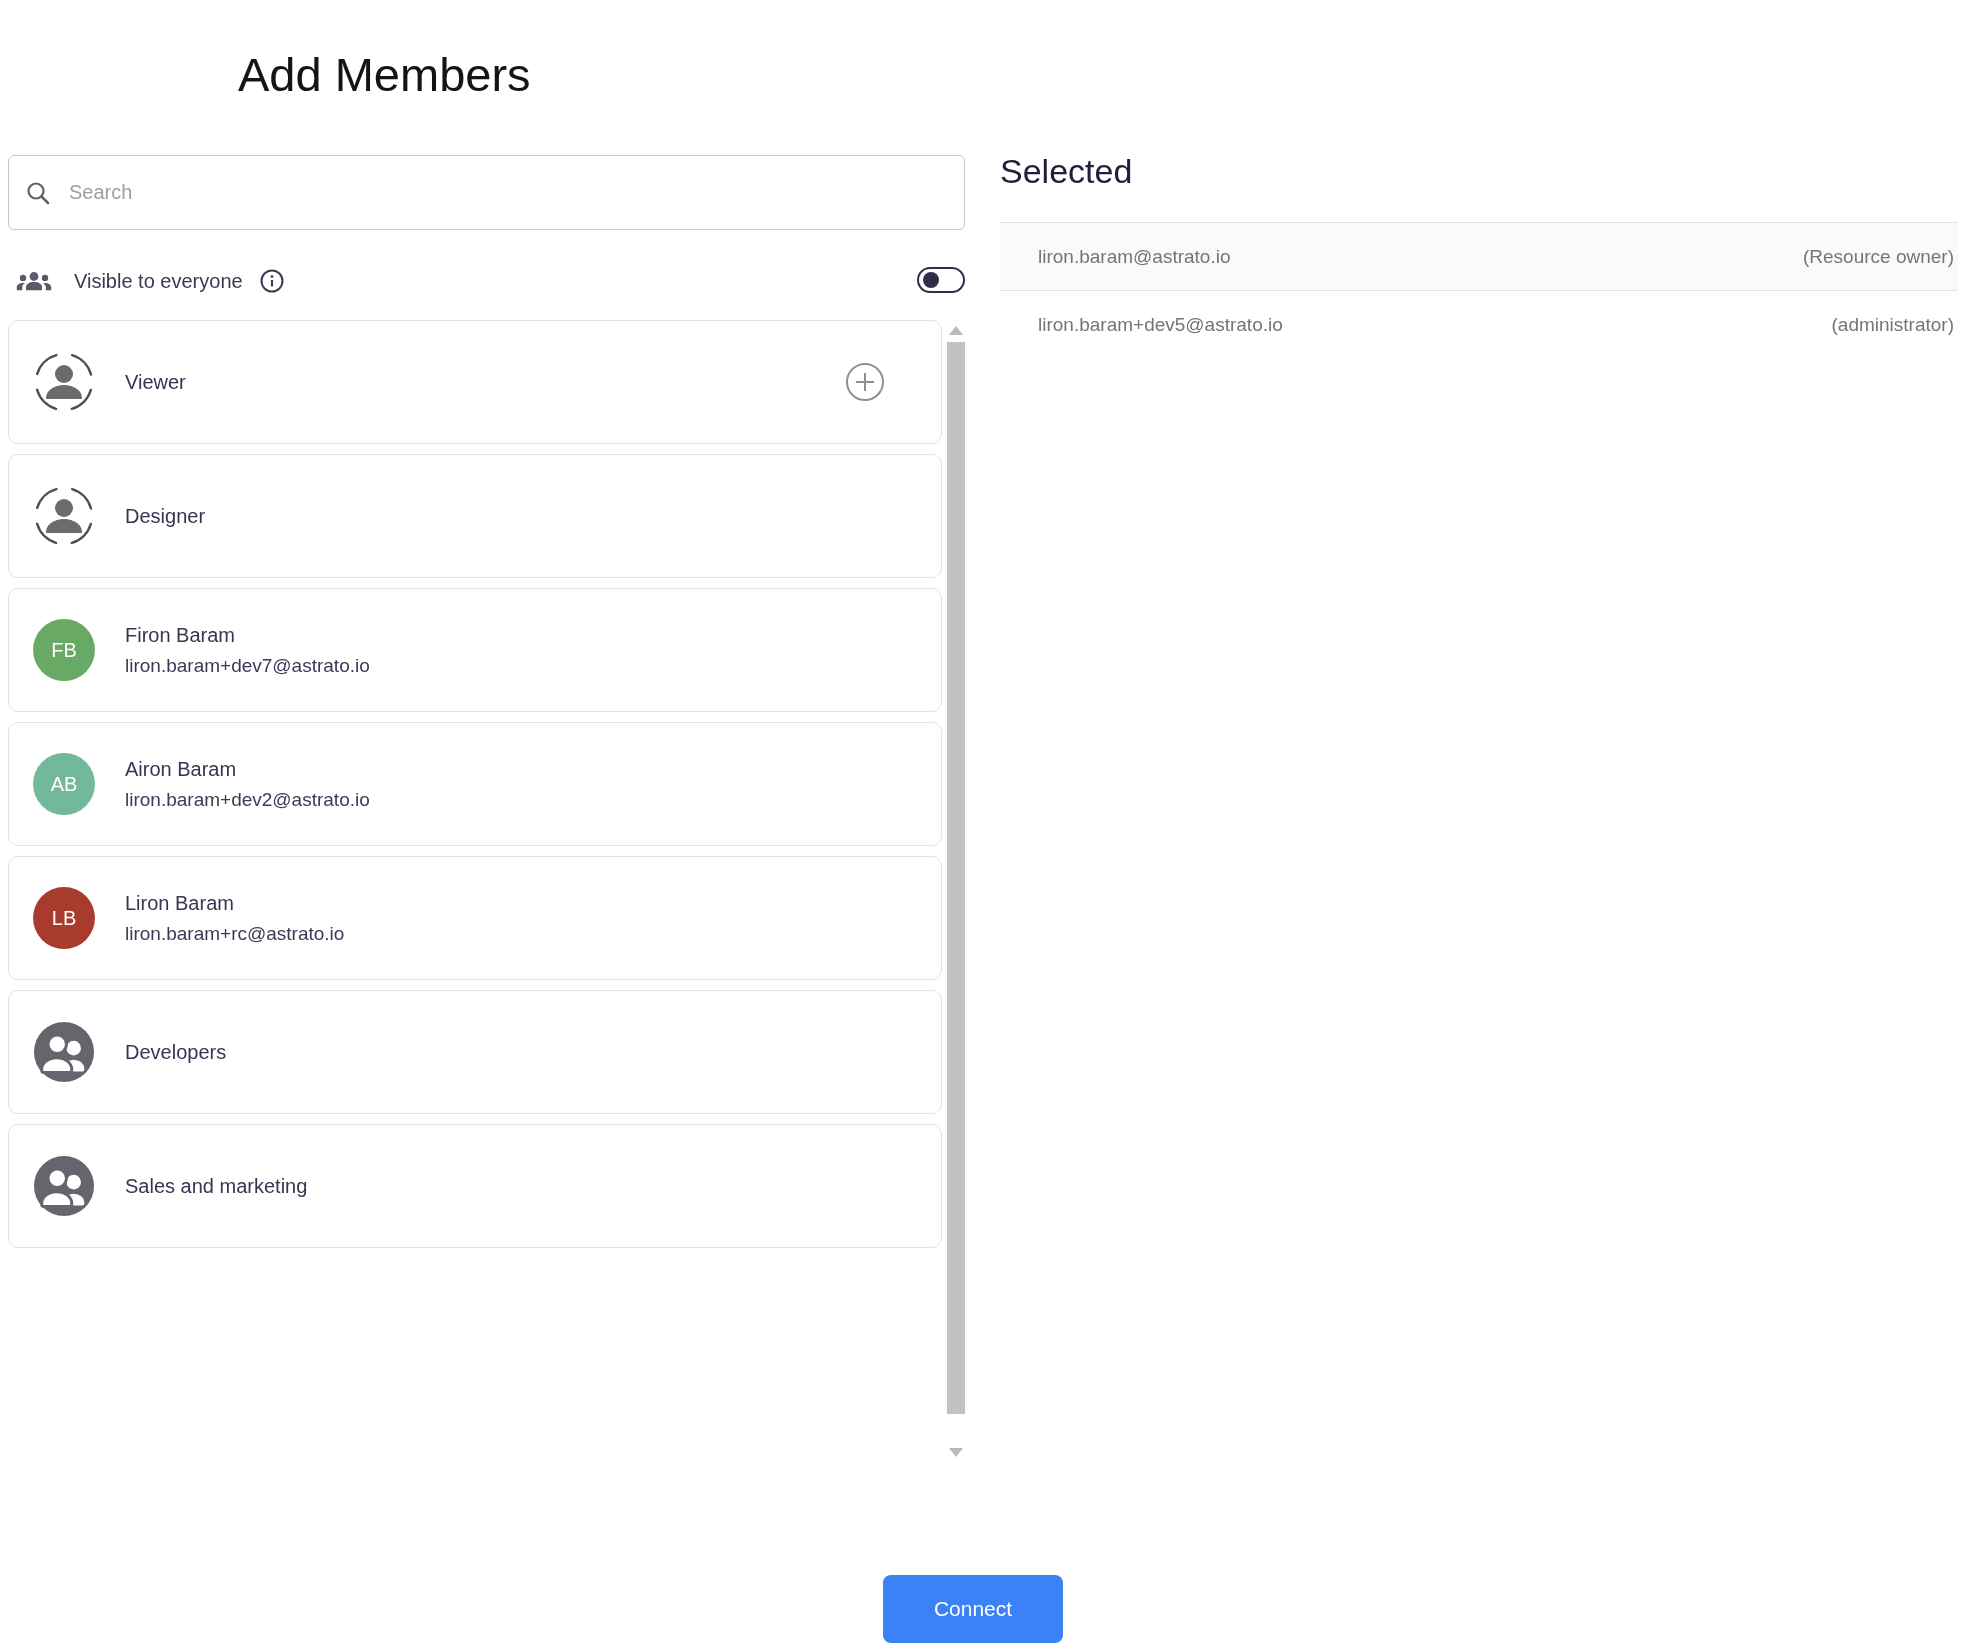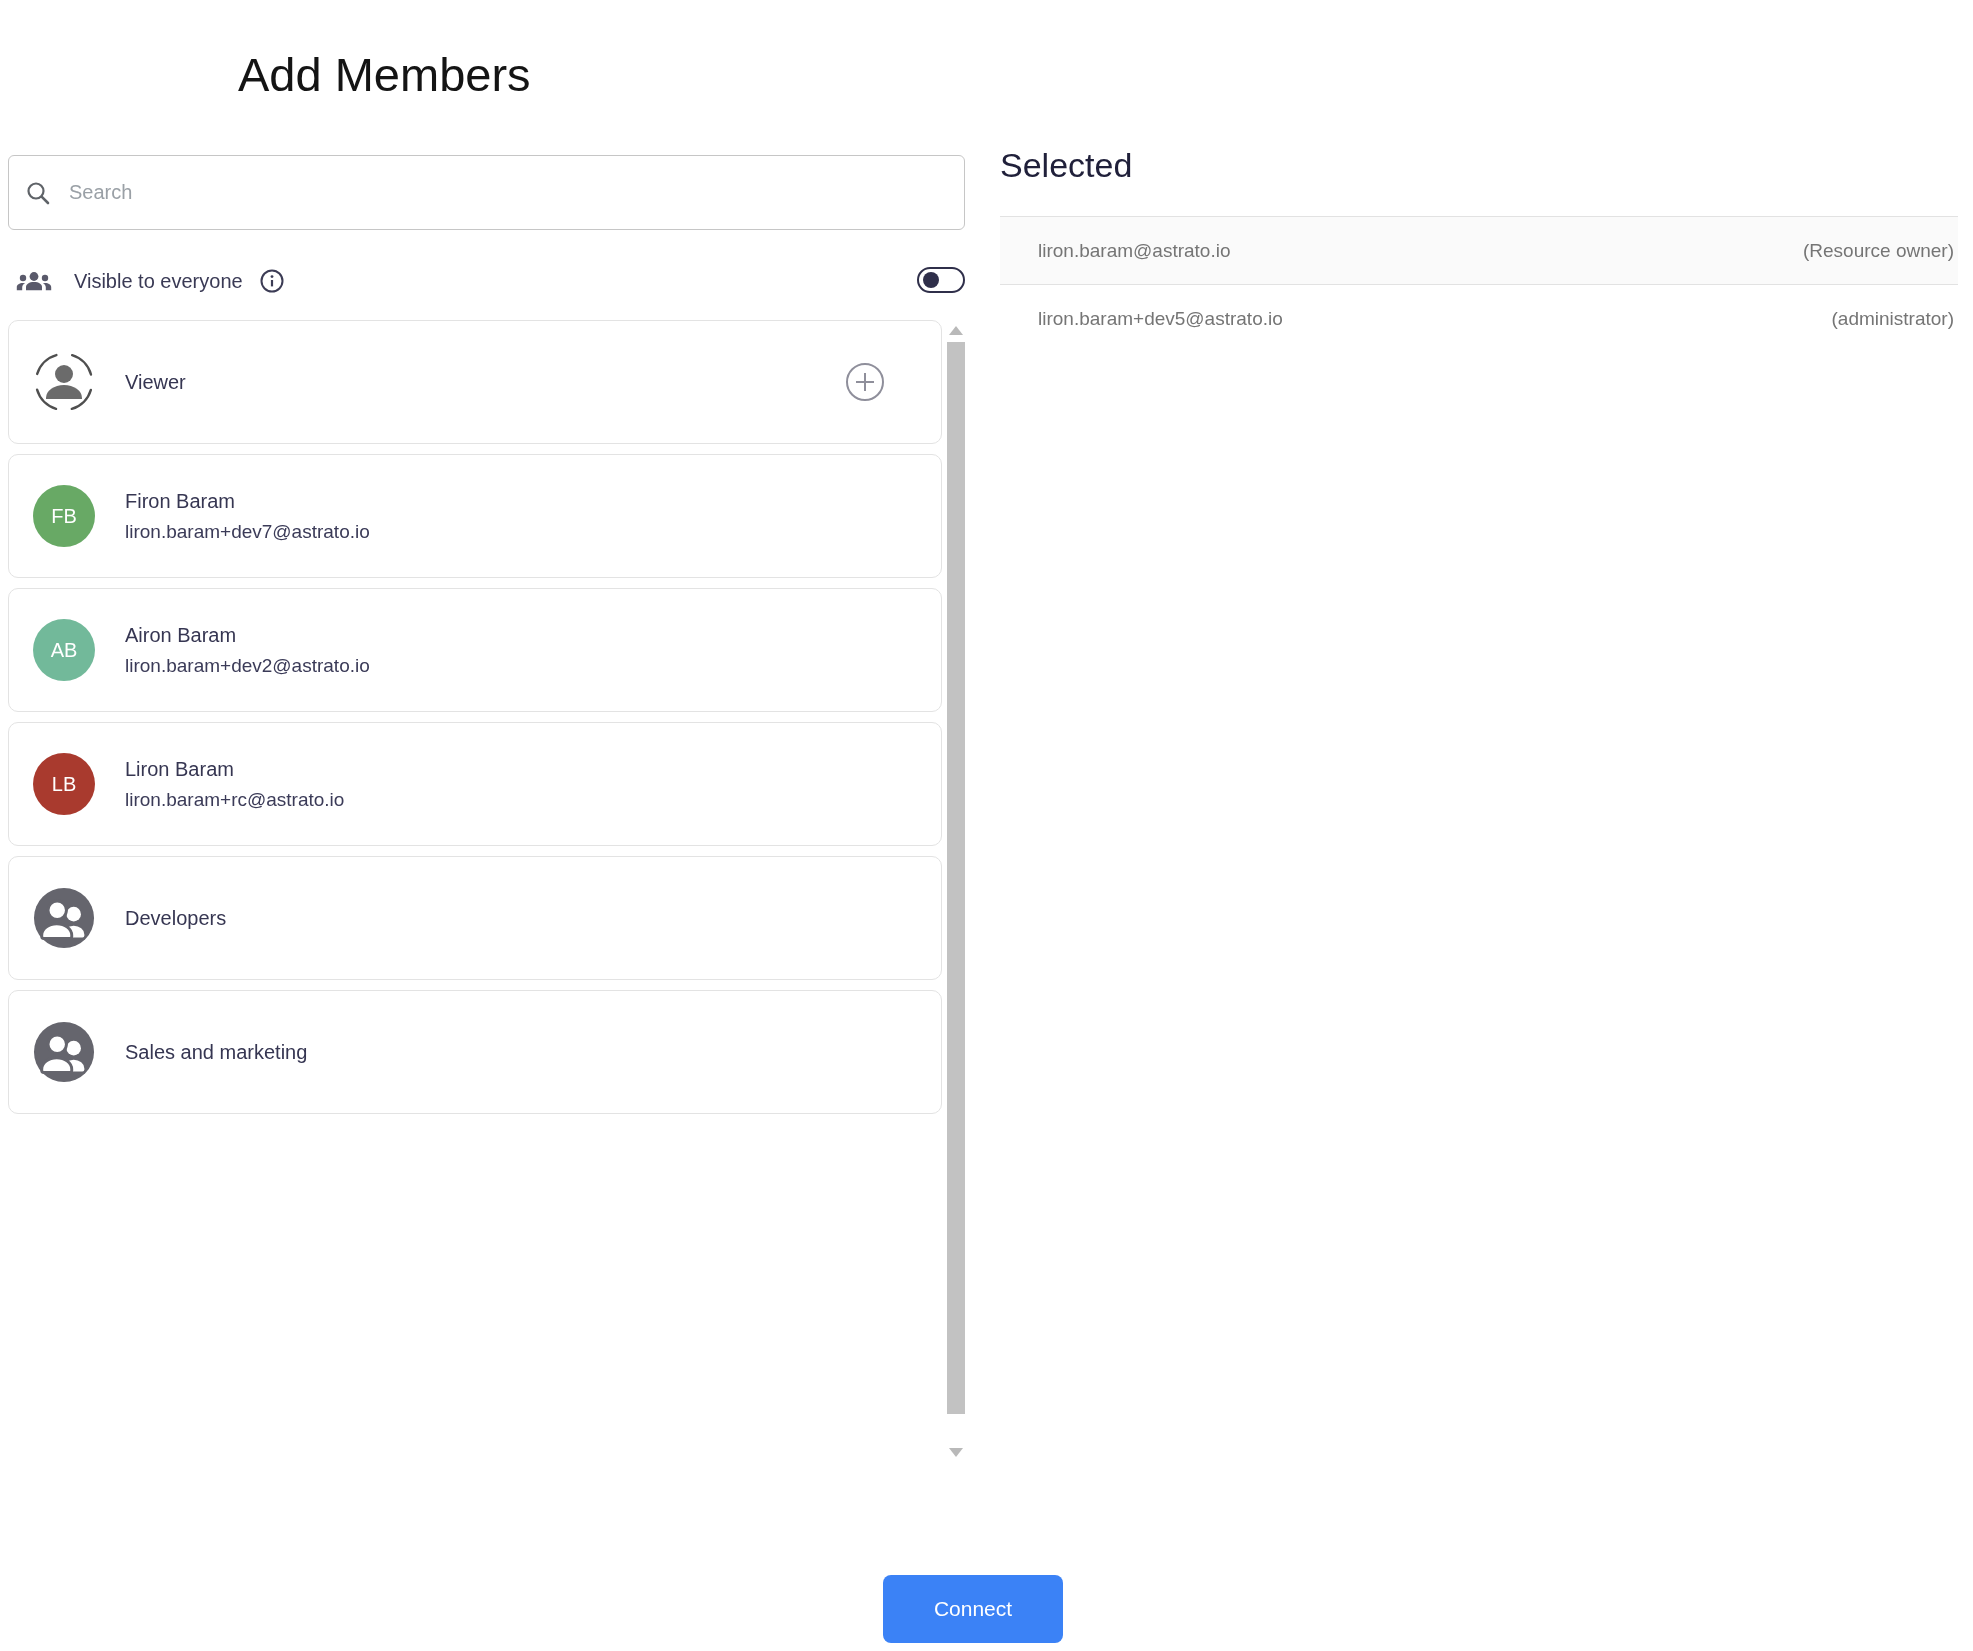--- a/index.html
+++ b/index.html
@@ -75,21 +75,21 @@
   .sb-thumb{
     position:absolute;top:22px;left:0;width:18px;height:1072px;
     background:#c2c2c2;cursor:pointer;
   }
   .sb-down{
     position:absolute;bottom:10px;left:2px;width:0;height:0;
     border-left:7px solid transparent;border-right:7px solid transparent;
     border-top:9px solid #b9b9b9;cursor:pointer;
   }
   
-  .right-col{position:absolute;left:1000px;top:144px;width:958px;}
+  .right-col{position:absolute;left:1000px;top:150px;width:958px;}
   .selected-title{
     margin:0 0 30px 0;font-size:34px;font-weight:400;color:#20203a;line-height:42px;
   }
   .sel-row{
     box-sizing:border-box;height:68px;border-top:1px solid #e2e2e2;
     display:flex;align-items:center;justify-content:space-between;
     padding:0 4px 0 38px;font-size:19px;color:#757575;
   }
   .sel-row:first-child{background:#fafafa;}
   .sel-email{color:#757575;}
@@ -156,20 +156,31 @@
     <span class="card-label">Viewer</span>
     <span class="plus-btn shown">
       <svg width="40" height="40" viewBox="0 0 40 40">
         <circle cx="20" cy="20" r="18" fill="none" stroke="#8f8f9b" stroke-width="2"></circle>
         <line x1="11" y1="20" x2="29" y2="20" stroke="#8f8f9b" stroke-width="2"></line>
         <line x1="20" y1="11" x2="20" y2="29" stroke="#8f8f9b" stroke-width="2"></line>
       </svg>
     </span>
   </div>
         <div class="card">
+    <span class="role-icon">
+      <svg width="62" height="62" viewBox="0 0 62 62">
+        <circle cx="31" cy="31" r="28" fill="none" stroke="#4f4f4f" stroke-width="2.4" stroke-dasharray="28 16" stroke-dashoffset="36" stroke-linecap="round"></circle>
+        <circle cx="31" cy="23" r="9" fill="#6b6b6b"></circle>
+        <path d="M13 47 a18 13 0 0 1 36 0 l0 1 h-36 z" fill="#6b6b6b"></path>
+      </svg>
+    </span>
+    <span class="card-label">Designer</span>
+
+  </div>
+        <div class="card">
     <span class="avatar" style="background: rgb(104, 169, 101);">
       <span class="initials">FB</span>
     </span>
     <div class="user-text">
       <div class="user-name">Firon Baram</div>
       <div class="user-email">liron.baram+dev7@astrato.io</div>
     </div>
   </div>
         <div class="card">
     <span class="avatar" style="background: rgb(114, 185, 154);">

